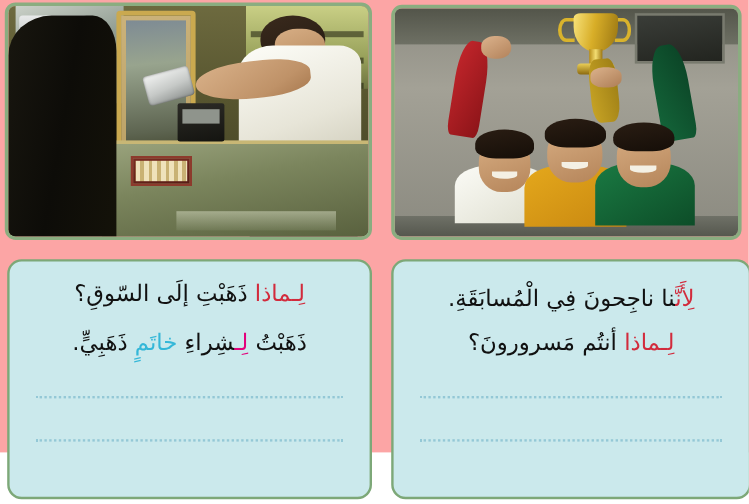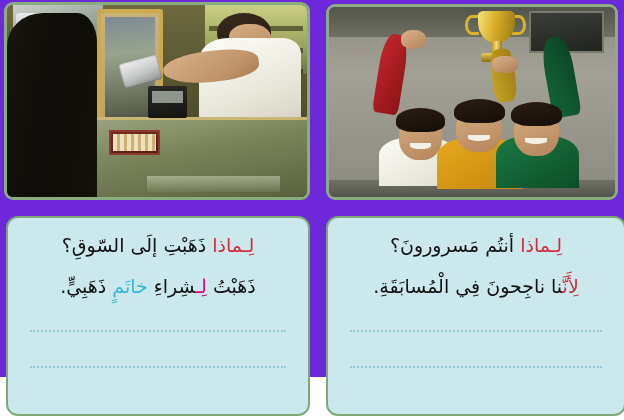--- a/index.html
+++ b/index.html
@@ -10,21 +10,21 @@
   body {
     width: 624px;
     height: 420px;
     overflow: hidden;
     font-family: "DejaVu Sans", "Liberation Sans", sans-serif;
   }
   .page {
     position: relative;
     width: 624px;
     height: 377px;
-    background: #6d28d9;
+    background: #fca5a5;
   }
 
   
   .photo {
     position: absolute;
     border: 3px solid #8aad80;
     border-radius: 9px;
     overflow: hidden;
     box-sizing: border-box;
   }
@@ -377,21 +377,21 @@
   <div class="answer-box" id="box-left">
     <div class="qa-line q"><span class="kw-red">لِـماذا</span><span> ذَهَبْتِ إلَى السّوقِ؟</span></div>
     <div class="qa-line a"><span>ذَهَبْتُ </span><span class="kw-magenta">لِـ</span><span>شِراءِ </span><span class="kw-cyan">خاتَمٍ</span><span> ذَهَبِيٍّ.</span></div>
     <div class="writing-lines">
       <div class="dotted-rule"></div>
       <div class="dotted-rule"></div>
     </div>
   </div>
 
   <div class="answer-box" id="box-right">
+    <div class="qa-line a"><span></span><span class="kw-red">لِأَنَّ</span><span>نا ناجِحونَ فِي الْمُسابَقَةِ.</span></div>
     <div class="qa-line q"><span class="kw-red">لِـماذا</span><span> أنتُم مَسرورونَ؟</span></div>
-    <div class="qa-line a"><span></span><span class="kw-red">لِأَنَّ</span><span>نا ناجِحونَ فِي الْمُسابَقَةِ.</span></div>
     <div class="writing-lines">
       <div class="dotted-rule"></div>
       <div class="dotted-rule"></div>
     </div>
   </div>
 
 </div>
 
 </body></html>

